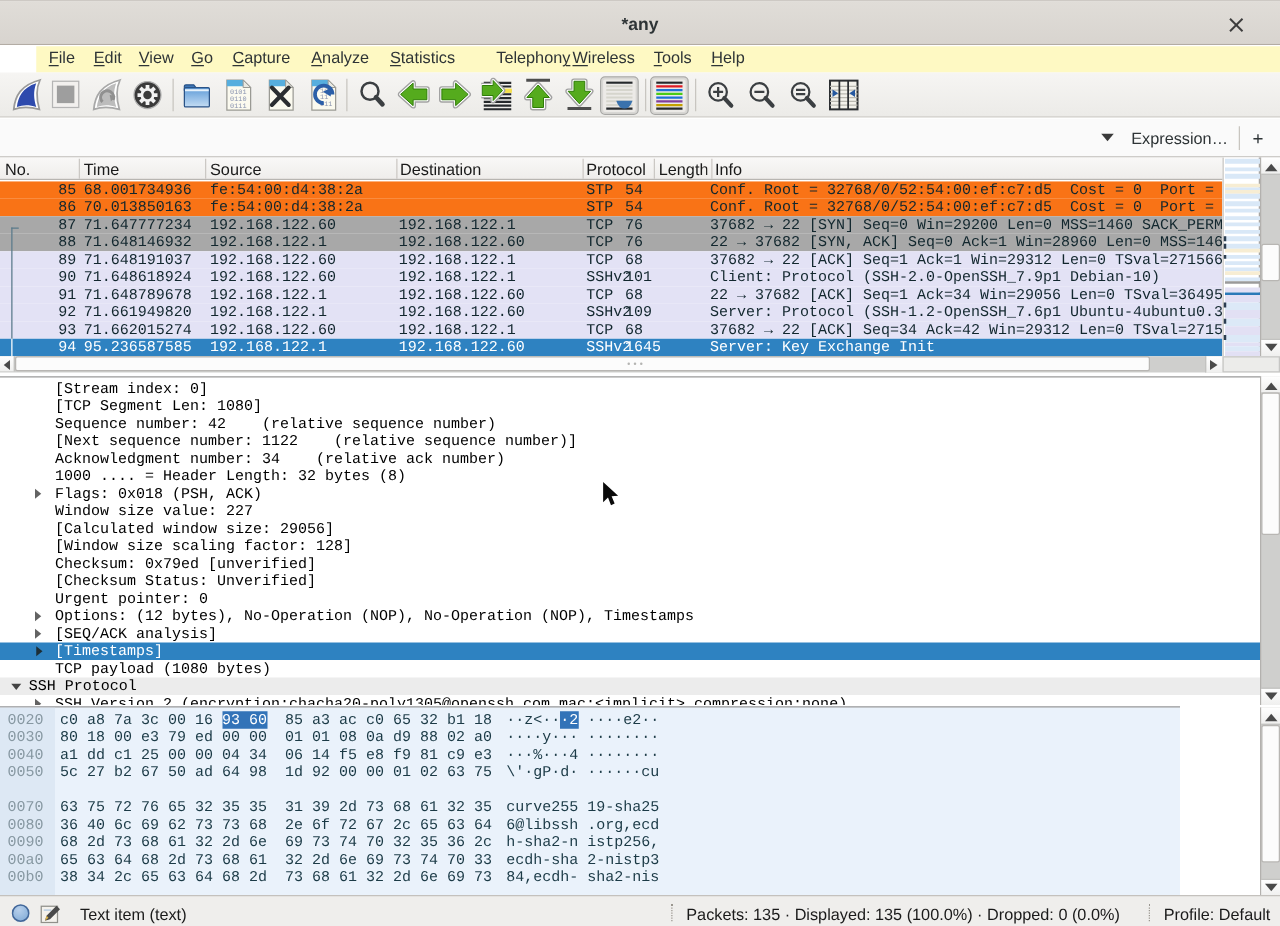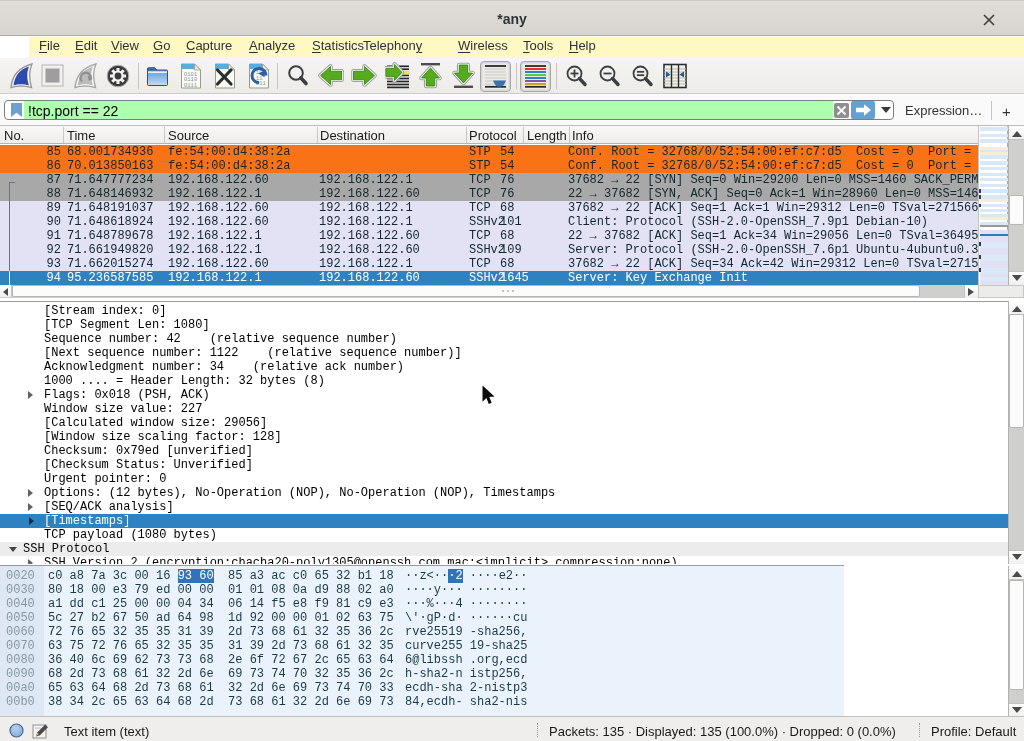--- a/index.html
+++ b/index.html
@@ -49,21 +49,21 @@
 .sbthumb { position:absolute; background:#fcfcfc; border:1px solid #b8b6b3; border-radius:2px; }
 .arr { position:absolute; width:0; height:0; }
 
 #details { left:0; top:301px; width:1008px; height:263px; background:#fff; border-top:1px solid #9a9a9a; overflow:hidden; }
 .drow { position:absolute; left:0; width:1008px; height:14px; font-family:"Liberation Mono",monospace; font-size:12px; line-height:14px; color:#000; white-space:pre; }
 .dsel { background:#2e82c1; color:#fff; }
 .dgray { background:#ececec; }
 .tri-r { position:absolute; width:0; height:0; border-top:4px solid transparent; border-bottom:4px solid transparent; border-left:5px solid #636363; top:3px; }
 .tri-d { position:absolute; width:0; height:0; border-left:4px solid transparent; border-right:4px solid transparent; border-top:5px solid #444; top:5px; }
 
-#hexpane { left:0; top:565px; width:844px; height:152px; background:#eaf2fb; border-top:1px solid #9a9a9a; overflow:hidden; }
+#hexpane { left:0; top:565px; width:944px; height:152px; background:#eaf2fb; border-top:1px solid #9a9a9a; overflow:hidden; }
 .xrow { position:absolute; left:0; width:1008px; height:14px; font-family:"Liberation Mono",monospace; font-size:12px; line-height:14px; white-space:pre; color:#1b3a46; }
 .xoff { color:#8798a2; }
 .xsel { background:#3273b8; color:#fff; }
 
 #statusbar { left:0; top:716px; width:1024px; height:25px; background:#efeeec; border-top:1px solid #c4c1bd; font-size:13px; color:#1a1a1a; }
 </style>
 </head>
 <body>
 <div id="titlebar" class="abs">
     <div id="title" class="abs">*any</div>
@@ -75,21 +75,21 @@
     </svg>
   </div>
 <div id="menubar" class="abs">
   <div class="mi" style="left:10px"><u>F</u>ile</div>
   <div class="mi" style="left:46px"><u>E</u>dit</div>
   <div class="mi" style="left:82px"><u>V</u>iew</div>
   <div class="mi" style="left:124px"><u>G</u>o</div>
   <div class="mi" style="left:157px"><u>C</u>apture</div>
   <div class="mi" style="left:220px"><u>A</u>nalyze</div>
   <div class="mi" style="left:283px"><u>S</u>tatistics</div>
-  <div class="mi" style="left:334px">Telephon<u>y</u></div>
+  <div class="mi" style="left:368px">Telephon<u>y</u></div>
   <div class="mi" style="left:429px"><u>W</u>ireless</div>
   <div class="mi" style="left:494px"><u>T</u>ools</div>
   <div class="mi" style="left:540px"><u>H</u>elp</div>
 </div>
 <div id="toolbar" class="abs">
 <svg class="abs" style="left:9px;top:4px" width="26" height="28" viewBox="0 0 26 28">
       <path d="M2,25.5 C3,15 7.5,6 23,2 C19.5,9.5 20,17 22.5,25.5 C15,23.5 8,23.5 2,25.5 Z" fill="#fff" stroke="#9a9a9a" stroke-width="1.4"></path>
       <path d="M4.5,23.5 C5.5,15.5 9,8 20,4.5 C17.5,11 18,17 20,23.5 C14.5,21.8 9.5,21.8 4.5,23.5 Z" fill="#2e4aad"></path>
     </svg>
 <svg class="abs" style="left:41px;top:6px" width="23" height="23">
@@ -257,36 +257,20 @@
         <line x1="2" y1="18" x2="24" y2="18"></line>
         <line x1="2" y1="21" x2="24" y2="21"></line>
       </g>
       <line x1="9.5" y1="1.5" x2="9.5" y2="24.5" stroke="#2b2e31" stroke-width="1.4"></line>
       <line x1="16.5" y1="1.5" x2="16.5" y2="24.5" stroke="#2b2e31" stroke-width="1.4"></line>
       <path d="M4,8.5 l4.5,3 l-4.5,3 z" fill="#2458a0"></path>
       <path d="M22,8.5 l-4.5,3 l4.5,3 z" fill="#2458a0"></path>
     </svg>
 </div>
 <div id="filterbar" class="abs">
-  <div id="ffield" class="abs">
-    <div id="fgreen" class="abs"></div>
-    <div id="ftext" class="abs">!tcp.port == 22</div>
-    <svg class="abs" style="left:5px;top:2px" width="13" height="15">
-        <path d="M1,0 h11 v14 l-5.5,-4.2 L1,14 Z" fill="#6d9fd0"></path>
-      </svg>
-    <div id="fclear" class="abs"><svg width="15" height="15">
-          <g stroke="#fff" stroke-width="1.8">
-            <line x1="3.5" y1="3.5" x2="11.5" y2="11.5"></line>
-            <line x1="11.5" y1="3.5" x2="3.5" y2="11.5"></line>
-          </g>
-        </svg></div>
-    <div id="fapply" class="abs"><svg width="24" height="18">
-          <path d="M5,6.8 h8 v-3.6 l7,5.8 l-7,5.8 v-3.6 h-8 z" fill="#fff"></path>
-        </svg></div>
-  </div>
   <div id="fdrop" class="abs"></div>
   <div id="fexpr" class="abs">Expression…</div>
   <div id="fsep" class="abs"></div>
   <div id="fplus" class="abs">+</div>
 </div>
 <div id="plheader" class="abs">
   <div class="hcol" style="left:4px">No.</div>
   <div class="hcol" style="left:67px">Time</div>
   <div class="hcol" style="left:168px">Source</div>
   <div class="hcol" style="left:320px">Destination</div>
@@ -301,21 +285,21 @@
   <div class="hsep" style="left:569px"></div>
 </div>
 <div id="plist" class="abs">
   <div class="prow r-white" style="top:0px"><span class="c-no">85</span><span class="c-t">68.001734936</span><span class="c-s">fe:54:00:d4:38:2a</span><span class="c-p">STP</span><span class="c-l">54</span><span class="c-i">Conf. Root = 32768/0/52:54:00:ef:c7:d5  Cost = 0  Port = 0x8005</span></div>
   <div class="prow r-white" style="top:14px"><span class="c-no">86</span><span class="c-t">70.013850163</span><span class="c-s">fe:54:00:d4:38:2a</span><span class="c-p">STP</span><span class="c-l">54</span><span class="c-i">Conf. Root = 32768/0/52:54:00:ef:c7:d5  Cost = 0  Port = 0x8005</span></div>
   <div class="prow r-gray" style="top:28px"><span class="c-no">87</span><span class="c-t">71.647777234</span><span class="c-s">192.168.122.60</span><span class="c-d">192.168.122.1</span><span class="c-p">TCP</span><span class="c-l">76</span><span class="c-i">37682 → 22 [SYN] Seq=0 Win=29200 Len=0 MSS=1460 SACK_PERM=1</span></div>
   <div class="prow r-gray" style="top:42px"><span class="c-no">88</span><span class="c-t">71.648146932</span><span class="c-s">192.168.122.1</span><span class="c-d">192.168.122.60</span><span class="c-p">TCP</span><span class="c-l">76</span><span class="c-i">22 → 37682 [SYN, ACK] Seq=0 Ack=1 Win=28960 Len=0 MSS=1460</span></div>
   <div class="prow r-lav" style="top:56px"><span class="c-no">89</span><span class="c-t">71.648191037</span><span class="c-s">192.168.122.60</span><span class="c-d">192.168.122.1</span><span class="c-p">TCP</span><span class="c-l">68</span><span class="c-i">37682 → 22 [ACK] Seq=1 Ack=1 Win=29312 Len=0 TSval=271566</span></div>
   <div class="prow r-lav" style="top:70px"><span class="c-no">90</span><span class="c-t">71.648618924</span><span class="c-s">192.168.122.60</span><span class="c-d">192.168.122.1</span><span class="c-p">SSHv2</span><span class="c-l">101</span><span class="c-i">Client: Protocol (SSH-2.0-OpenSSH_7.9p1 Debian-10)</span></div>
   <div class="prow r-lav" style="top:84px"><span class="c-no">91</span><span class="c-t">71.648789678</span><span class="c-s">192.168.122.1</span><span class="c-d">192.168.122.60</span><span class="c-p">TCP</span><span class="c-l">68</span><span class="c-i">22 → 37682 [ACK] Seq=1 Ack=34 Win=29056 Len=0 TSval=36495</span></div>
-  <div class="prow r-lav" style="top:98px"><span class="c-no">92</span><span class="c-t">71.661949820</span><span class="c-s">192.168.122.1</span><span class="c-d">192.168.122.60</span><span class="c-p">SSHv2</span><span class="c-l">109</span><span class="c-i">Server: Protocol (SSH-2.0-OpenSSH_7.6p1 Ubuntu-4ubuntu0.3</span></div>
+  <div class="prow r-lav" style="top:98px"><span class="c-no">92</span><span class="c-t">71.661949820</span><span class="c-s">192.168.122.1</span><span class="c-d">192.168.122.60</span><span class="c-p">SSHv2</span><span class="c-l">109</span><span class="c-i">Server: Protocol (SSH-1.2-OpenSSH_7.6p1 Ubuntu-4ubuntu0.3</span></div>
   <div class="prow r-lav" style="top:112px"><span class="c-no">93</span><span class="c-t">71.662015274</span><span class="c-s">192.168.122.60</span><span class="c-d">192.168.122.1</span><span class="c-p">TCP</span><span class="c-l">68</span><span class="c-i">37682 → 22 [ACK] Seq=34 Ack=42 Win=29312 Len=0 TSval=2715</span></div>
   <div class="prow r-sel" style="top:126px"><span class="c-no">94</span><span class="c-t">95.236587585</span><span class="c-s">192.168.122.1</span><span class="c-d">192.168.122.60</span><span class="c-p">SSHv2</span><span class="c-l">1645</span><span class="c-i">Server: Key Exchange Init</span></div>
   <div class="abs" style="left:9px;top:37px;width:1px;height:89px;background:#5a7a8a"></div>
   <div class="abs" style="left:9px;top:37px;width:6px;height:1px;background:#5a7a8a"></div>
   <div class="abs" style="left:9px;top:126px;width:1px;height:14px;background:#fff"></div>
 </div>
 <div id="minimap" class="abs" style="left:978px;top:126px;width:30px;height:159px;background:#fff;border-left:1px solid #c6c4c0;border-right:1px solid #a8a6a3">
   <div class="abs" style="left:1px;top:1px;width:29px;height:4px;background:#d9e8f7"></div>
   <div class="abs" style="left:1px;top:8px;width:29px;height:3px;background:#d9e8f7"></div>
   <div class="abs" style="left:1px;top:13px;width:29px;height:4px;background:#d9e8f7"></div>
@@ -400,21 +384,20 @@
   <div class="sbthumb" style="left:0px;top:13px;width:15px;height:114px"></div>
   <div class="abs" style="left:0;top:249px;width:15px;height:14px;background:linear-gradient(#ffffff,#efefee);border-top:1px solid #c2c2c0"></div>
   <div class="arr" style="left:3px;top:253px;border-left:5px solid transparent;border-right:5px solid transparent;border-top:6px solid #4a4a4a"></div>
 </div>
 <div id="hexpane" class="abs">
   <div class="abs" style="left:0;top:0;width:44px;height:152px;background:#dde8f4"></div>
   <div class="xrow" style="top:3px"><span class="xoff" style="position:absolute;left:6px">0020</span><span style="position:absolute;left:48px">c0 a8 7a 3c 00 16 <span class="xsel">93 60</span>  85 a3 ac c0 65 32 b1 18</span><span style="position:absolute;left:405px">··z&lt;··<span class="xsel">·2</span> ····e2··</span></div>
   <div class="xrow" style="top:17px"><span class="xoff" style="position:absolute;left:6px">0030</span><span style="position:absolute;left:48px">80 18 00 e3 79 ed 00 00  01 01 08 0a d9 88 02 a0</span><span style="position:absolute;left:405px">····y··· ········</span></div>
   <div class="xrow" style="top:31px"><span class="xoff" style="position:absolute;left:6px">0040</span><span style="position:absolute;left:48px">a1 dd c1 25 00 00 04 34  06 14 f5 e8 f9 81 c9 e3</span><span style="position:absolute;left:405px">···%···4 ········</span></div>
   <div class="xrow" style="top:45px"><span class="xoff" style="position:absolute;left:6px">0050</span><span style="position:absolute;left:48px">5c 27 b2 67 50 ad 64 98  1d 92 00 00 01 02 63 75</span><span style="position:absolute;left:405px">\'·gP·d· ······cu</span></div>
-  <div class="xrow" style="top:59px"><span class="xoff" style="position:absolute;left:6px">0060</span><span style="position:absolute;left:48px">72 76 65 32 35 35 31 39  2d 73 68 61 32 35 36 2c</span><span style="position:absolute;left:405px">rve25519 -sha256,</span></div>
   <div class="xrow" style="top:73px"><span class="xoff" style="position:absolute;left:6px">0070</span><span style="position:absolute;left:48px">63 75 72 76 65 32 35 35  31 39 2d 73 68 61 32 35</span><span style="position:absolute;left:405px">curve255 19-sha25</span></div>
   <div class="xrow" style="top:87px"><span class="xoff" style="position:absolute;left:6px">0080</span><span style="position:absolute;left:48px">36 40 6c 69 62 73 73 68  2e 6f 72 67 2c 65 63 64</span><span style="position:absolute;left:405px">6@libssh .org,ecd</span></div>
   <div class="xrow" style="top:101px"><span class="xoff" style="position:absolute;left:6px">0090</span><span style="position:absolute;left:48px">68 2d 73 68 61 32 2d 6e  69 73 74 70 32 35 36 2c</span><span style="position:absolute;left:405px">h-sha2-n istp256,</span></div>
   <div class="xrow" style="top:115px"><span class="xoff" style="position:absolute;left:6px">00a0</span><span style="position:absolute;left:48px">65 63 64 68 2d 73 68 61  32 2d 6e 69 73 74 70 33</span><span style="position:absolute;left:405px">ecdh-sha 2-nistp3</span></div>
   <div class="xrow" style="top:129px"><span class="xoff" style="position:absolute;left:6px">00b0</span><span style="position:absolute;left:48px">38 34 2c 65 63 64 68 2d  73 68 61 32 2d 6e 69 73</span><span style="position:absolute;left:405px">84,ecdh- sha2-nis</span></div>
 </div>
 <div id="hvscroll" class="abs" style="left:1008px;top:566px;width:16px;height:151px;background:#cfcfcd;border-left:1px solid #b3b1ae">
   <div class="abs" style="left:0;top:0;width:15px;height:14px;background:linear-gradient(#ffffff,#efefee);border-bottom:1px solid #c2c2c0"></div>
   <div class="arr" style="left:3px;top:5px;border-left:5px solid transparent;border-right:5px solid transparent;border-bottom:6px solid #4a4a4a"></div>
   <div class="sbthumb" style="left:0px;top:14px;width:15px;height:110px"></div>

